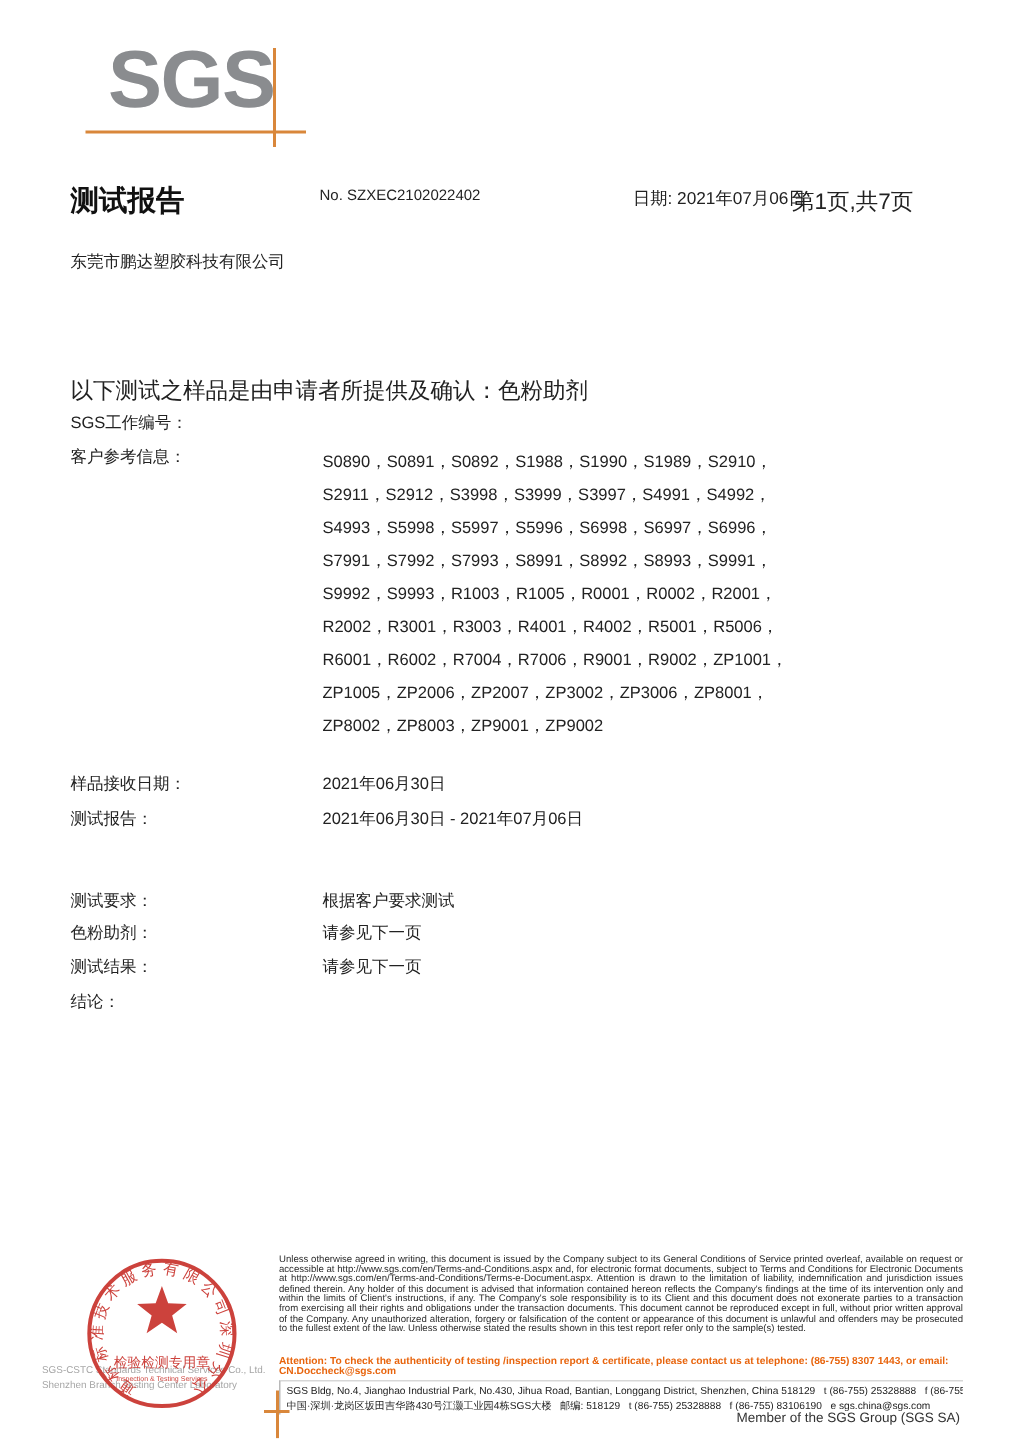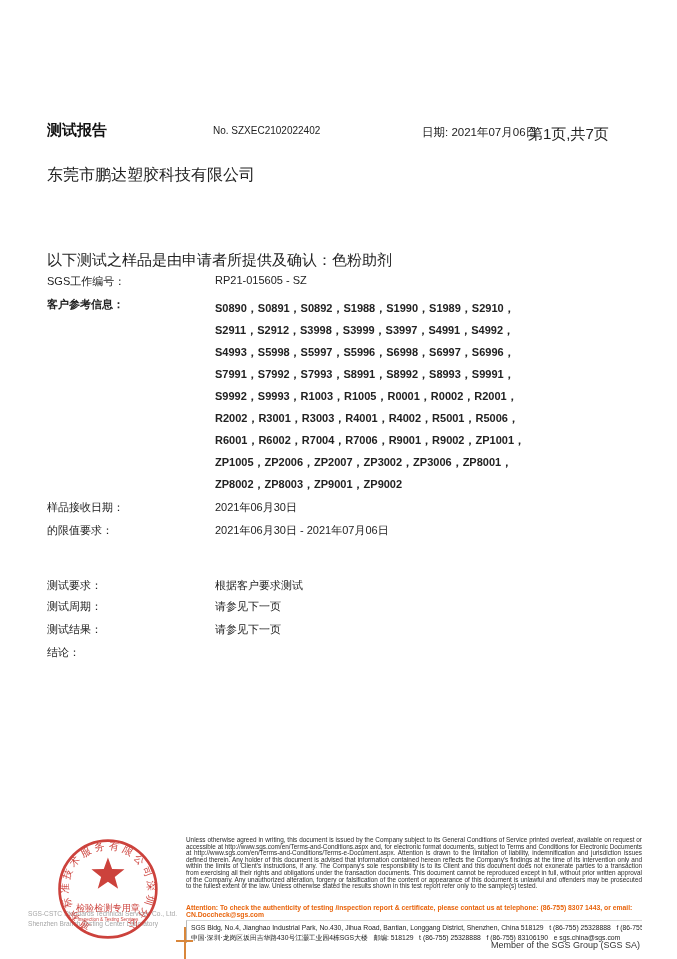--- a/index.html
+++ b/index.html
@@ -14,36 +14,36 @@
   .logo-block { position:absolute; left:0; top:0; width:260px; height:120px; }
   .logo-text {
     position:absolute; left:72px; top:26px;
     font-size:54px; font-weight:800; letter-spacing:-1px;
     color:#8a8c8f; line-height:1;
   }
   .logo-hline { position:absolute; left:57px; top:87px; width:147px; height:2px; background:#d9873b; }
   .logo-vline { position:absolute; left:182px; top:32px; width:2px; height:66px; background:#d9873b; }
 
   
-  .doc-title { position:absolute; left:47px; top:121px; font-size:15px; font-weight:bold; color:#111; }
+  .doc-title { position:absolute; left:47px; top:121px; font-size:19px; font-weight:bold; color:#111; }
   .report-no { position:absolute; left:213px; top:125px; font-size:10px; color:#222; }
   .report-date { position:absolute; left:422px; top:125px; font-size:11.5px; color:#222; }
   .page-info { position:absolute; left:528px; top:125px; font-size:15px; color:#222; }
 
   
-  .client-block { position:absolute; left:47px; top:162px; font-size:16px; line-height:26px; color:#222; }
+  .client-block { position:absolute; left:47px; top:162px; font-size:11px; line-height:26px; color:#222; }
 
   
   .intro-line { position:absolute; left:47px; top:251px; font-size:15px; color:#222; }
   .fields { position:absolute; left:47px; top:274px; width:596px; font-size:11px; color:#222; }
   .frow { display:flex; margin-bottom:8px; }
   .frow .flabel { width:168px; flex:0 0 168px; }
   .frow .fvalue { flex:1; }
   .prewrap { white-space:pre-line; }
-  .row-ref { margin-bottom:5px;font-weight:bold; }
+  .row-ref { margin-bottom:20px; }
   .row-ref .fvalue { line-height:22px; }
   .row-method { margin-bottom:6px;margin-top:40px; }
   .row-conclusion { margin-top:4px; }
   .row-conclusion .fvalue { line-height:17px; }
 
   
   .fineprint {
     position:absolute; left:186px; top:837px; width:456px;
     font-size:6.4px; line-height:6.6px; color:#2c2c2c; text-align:justify;
   }
@@ -68,63 +68,67 @@
   .stamp-box svg { width:100%; height:100%; }
 
   .cropmark-v { position:absolute; left:184px; top:927px; width:2px; height:32px; background:#d9873b; }
   .cropmark-h { position:absolute; left:176px; top:940px; width:17px; height:1.5px; background:#d9873b; }
 </style>
 </head>
 <body>
 
 <div class="page">
 
+  <div class="logo-block">
+    <div class="logo-text">SGS</div>
+    <div class="logo-hline"></div>
+    <div class="logo-vline"></div>
+  </div>
 
   <div class="doc-title">测试报告</div>
   <div class="report-no">No. SZXEC2102022402</div>
   <div class="report-date">日期: 2021年07月06日</div>
   <div class="page-info">第1页,共7页</div>
 
   <div class="client-block">
     <div>东莞市鹏达塑胶科技有限公司</div>
   </div>
 
   <div class="intro-line">以下测试之样品是由申请者所提供及确认：色粉助剂</div>
 
   <div class="fields">
     <div class="frow">
       <div class="flabel">SGS工作编号：</div>
-      <div class="fvalue">RP21-015605 - SZ</div>
     </div>
     <div class="frow row-ref">
       <div class="flabel">客户参考信息：</div>
       <div class="fvalue prewrap">S0890，S0891，S0892，S1988，S1990，S1989，S2910，
 S2911，S2912，S3998，S3999，S3997，S4991，S4992，
 S4993，S5998，S5997，S5996，S6998，S6997，S6996，
 S7991，S7992，S7993，S8991，S8992，S8993，S9991，
 S9992，S9993，R1003，R1005，R0001，R0002，R2001，
 R2002，R3001，R3003，R4001，R4002，R5001，R5006，
 R6001，R6002，R7004，R7006，R9001，R9002，ZP1001，
 ZP1005，ZP2006，ZP2007，ZP3002，ZP3006，ZP8001，
 ZP8002，ZP8003，ZP9001，ZP9002</div>
     </div>
     <div class="frow">
       <div class="flabel">样品接收日期：</div>
       <div class="fvalue">2021年06月30日</div>
     </div>
     <div class="frow">
-      <div class="flabel">的限值要求：</div>
+      <div class="flabel">测试报告：</div>
       <div class="fvalue">2021年06月30日 - 2021年07月06日</div>
     </div>
     <div class="frow row-method">
       <div class="flabel">测试要求：</div>
       <div class="fvalue">根据客户要求测试</div>
     </div>
     <div class="frow">
-      <div class="flabel">测试周期：</div>
+      <div class="flabel">色粉助剂：</div>
       <div class="fvalue">请参见下一页</div>
     </div>
     <div class="frow">
       <div class="flabel">测试结果：</div>
       <div class="fvalue">请参见下一页</div>
     </div>
     <div class="frow row-conclusion">
       <div class="flabel">结论：</div>
     </div>
   </div>

